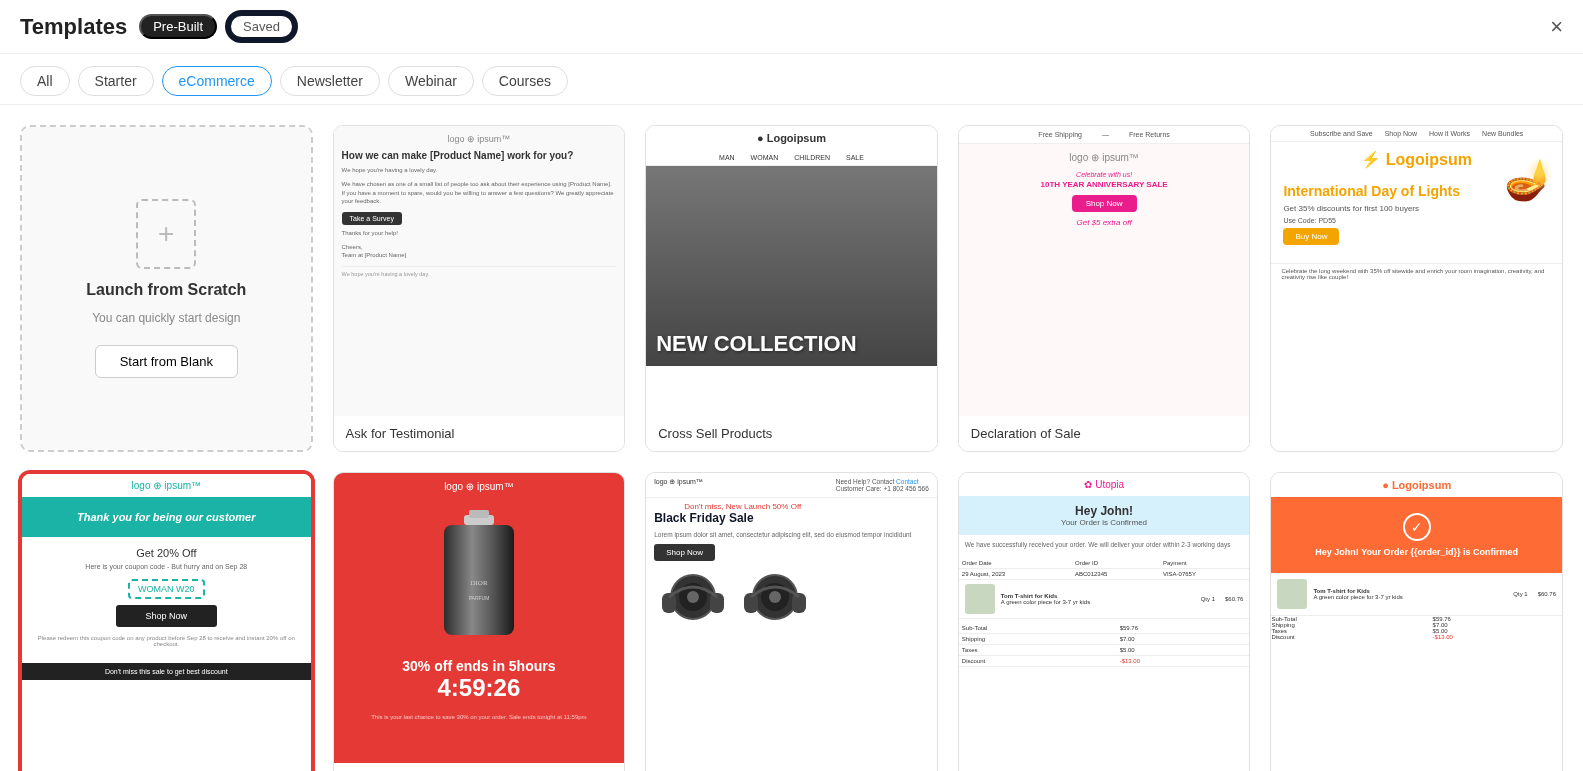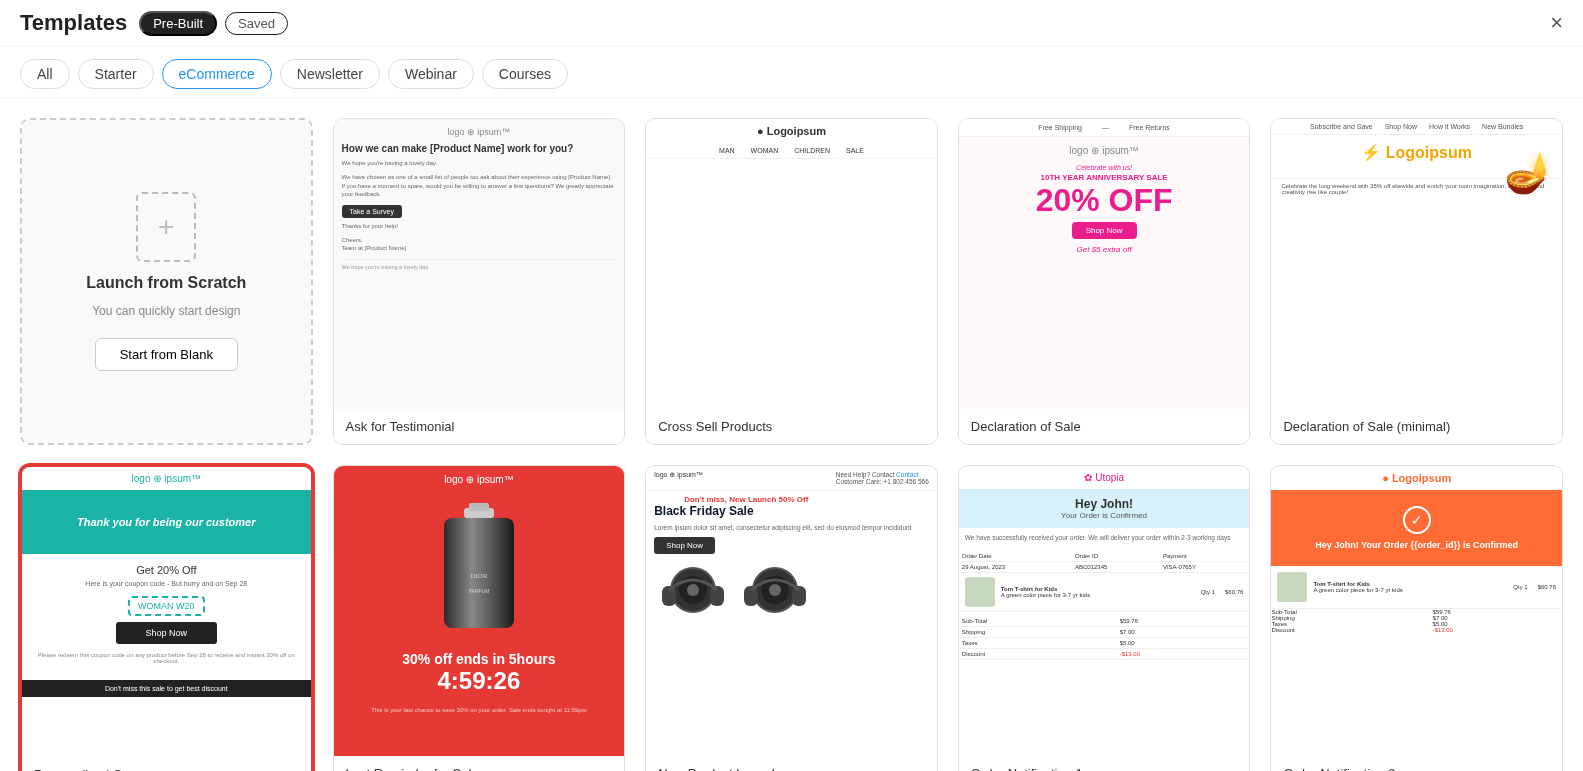--- a/index.html
+++ b/index.html
@@ -2,21 +2,21 @@
 <html><head>
   <meta charset="utf-8">
   <style>
     * { box-sizing: border-box; margin: 0; padding: 0; }
     body { font-family: -apple-system, BlinkMacSystemFont, 'Segoe UI', sans-serif; background: #fff; color: #333; width: 1583px; min-height: 771px; overflow-x: hidden; }
 
     
     .header { display: flex; align-items: center; padding: 10px 20px; border-bottom: 1px solid #eee; position: relative; }
     .header-title { font-size: 22px; font-weight: 600; color: #222; margin-right: 12px; }
     .badge-prebuilt { background: #222; color: #fff; border-radius: 20px; padding: 3px 12px; font-size: 13px; font-weight: 500; margin-right: 8px; }
-    .badge-saved { background: #fff; color: #555; border-radius: 20px; padding: 3px 12px; font-size: 13px; border: 1px solid #0f172a; cursor: pointer; }
+    .badge-saved { background: #fff; color: #555; border-radius: 20px; padding: 3px 12px; font-size: 13px; border: 6px solid #0f172a; cursor: pointer; }
     .close-btn { position: absolute; right: 20px; top: 50%; transform: translateY(-50%); background: none; border: none; font-size: 22px; color: #555; cursor: pointer; line-height: 1; }
 
     
     .tabs { display: flex; align-items: center; gap: 8px; padding: 12px 20px 0; border-bottom: 1px solid #eee; }
     .tab { padding: 6px 16px; border-radius: 20px; border: 1px solid #ddd; font-size: 14px; cursor: pointer; background: #fff; color: #444; margin-bottom: 8px; }
     .tab.active { background: #fff; color: #2196f3; border-color: #2196f3; font-weight: 500; }
 
     
     .grid { display: grid; grid-template-columns: repeat(5, 1fr); gap: 20px; padding: 20px; }
 
@@ -65,42 +65,42 @@
     .tpl-decl-min .hero-content { padding: 6px 12px; }
     .tpl-decl-min .headline { font-size: 14px; font-weight: 800; color: #f4a400; line-height: 1.2; }
     .tpl-decl-min .sub { font-size: 8px; color: #555; margin: 4px 0; }
     .tpl-decl-min .code { font-size: 7px; color: #555; }
     .tpl-decl-min .buy-btn { background: #f4a400; color: #fff; padding: 4px 12px; border-radius: 4px; font-size: 8px; display: inline-block; margin: 4px 0; }
     .tpl-decl-min .lamp { position: absolute; right: 8px; top: 30px; font-size: 40px; }
 
     
     .tpl-coupon { background: #fff; }
     .tpl-coupon .logo-area { text-align: center; padding: 6px; font-size: 10px; color: #1ab3a6; }
-    .tpl-coupon .banner { background: #1ab3a6; padding: 26px; text-align: center; color: #fff; font-size: 11px; font-style: italic; font-weight: 700; }
+    .tpl-coupon .banner { background: #1ab3a6; padding: 14px; text-align: center; color: #fff; font-size: 11px; font-style: italic; font-weight: 700; }
     .tpl-coupon .body { padding: 10px; text-align: center; }
     .tpl-coupon .get-off { font-size: 11px; font-weight: 400; margin-bottom: 4px; }
     .tpl-coupon .desc { font-size: 7px; color: #666; margin-bottom: 8px; }
     .tpl-coupon .code-box { border: 2px dashed #1ab3a6; border-radius: 4px; padding: 3px 8px; font-size: 9px; color: #1ab3a6; display: inline-block; margin-bottom: 6px; }
     .tpl-coupon .shop-btn { background: #222; color: #fff; padding: 6px 30px; border-radius: 3px; font-size: 9px; display: block; margin: 0 auto 8px; width: fit-content; }
     .tpl-coupon .fine { font-size: 6px; color: #888; margin-bottom: 6px; }
     .tpl-coupon .footer-bar { background: #222; color: #fff; padding: 5px; text-align: center; font-size: 7px; }
 
     
     .tpl-reminder { background: #e53935; }
     .tpl-reminder .logo-area { text-align: center; padding: 8px; font-size: 10px; color: #fff; }
     .tpl-reminder .perfume { display: flex; justify-content: center; padding: 10px; }
     .tpl-reminder .text-area { text-align: center; padding: 8px; color: #fff; }
     .tpl-reminder .pct { font-size: 14px; font-weight: 600; }
     .tpl-reminder .countdown { font-size: 24px; font-weight: 800; }
 
     
     .tpl-newprod { background: #fff; }
     .tpl-newprod .header-area { display: flex; justify-content: space-between; padding: 5px 8px; font-size: 7px; color: #333; border-bottom: 1px solid #eee; }
     .tpl-newprod .headline { padding: 4px 8px; }
-    .tpl-newprod .badge-sale { color: #e53935; font-size: 8px; font-weight: 700; padding-left: 30px; }
+    .tpl-newprod .badge-sale { color: #e53935; font-size: 8px; font-weight: 400; padding-left: 30px; }
     .tpl-newprod .main-title { font-size: 12px; font-weight: 800; color: #0f172a; }
     .tpl-newprod .desc { font-size: 6.5px; color: #666; padding: 0 8px; margin: 2px 0; }
     .tpl-newprod .shop-btn { background: #333; color: #fff; padding: 4px 12px; border-radius: 3px; font-size: 8px; display: inline-block; margin: 4px 8px; }
     .tpl-newprod .headphones-row { display: flex; gap: 4px; padding: 4px 8px; }
 
     
     .tpl-order { background: #fff; }
     .tpl-order .logo-area { text-align: center; padding: 6px; font-size: 10px; color: #e91e8c; }
     .tpl-order .banner { background: #d6f0fc; padding: 8px; text-align: center; }
     .tpl-order .hey { font-size: 12px; font-weight: 700; }
@@ -168,54 +168,61 @@
 
   <div class="card">
     <div class="card-preview tpl-cross">
       <div class="logo-area">● Logoipsum</div>
       <div class="nav">
         <span>MAN</span>
         <span>WOMAN</span>
         <span>CHILDREN</span>
         <span>SALE</span>
       </div>
+      <div class="hero" style="background: linear-gradient(to bottom, #777 0%, #444 100%); height: 200px;">
+        <div class="hero-text" style="font-size: 22px; font-weight: 900; color: #fff; text-shadow: 1px 1px 3px rgba(0,0,0,0.5);">NEW COLLECTION</div>
+      </div>
     </div>
     <div class="card-label">Cross Sell Products</div>
   </div>
 
   <div class="card">
     <div class="card-preview tpl-decl">
       <div class="top-bar">
         <span>Free Shipping</span>
         <span>—</span>
         <span>Free Returns</span>
       </div>
       <div class="logo-area">logo ⊕ ipsum™</div>
       <div class="celebrate">Celebrate with us!</div>
       <div class="anniversary">10TH YEAR ANNIVERSARY SALE</div>
-      <div class="off">20% OFF</div>
       <div class="shop-btn">Shop Now</div>
       <div class="extra">Get $5 extra off</div>
     </div>
     <div class="card-label">Declaration of Sale</div>
   </div>
 
   <div class="card">
     <div class="card-preview tpl-decl-min" style="position: relative; overflow: hidden;">
       <div class="top-nav">
         <span>Subscribe and Save</span>
         <span>Shop Now</span>
         <span>How it Works</span>
         <span>New Bundles</span>
       </div>
       <div class="logo-area">⚡ Logoipsum</div>
+      <div class="hero-content">
+        <div class="headline">International Day of Lights</div>
+        <div class="sub">Get 35% discounts for first 100 buyers</div>
+        <div class="code">Use Code: PD55</div>
+        <div class="buy-btn">Buy Now</div>
+      </div>
       <div class="lamp">🪔</div>
       <div style="font-size: 6px; color: #555; padding: 4px 10px; border-top: 1px solid #eee; margin-top: 8px;">Celebrate the long weekend with 35% off sitewide and enrich your room imagination, creativity, and creativity rise like couple!</div>
     </div>
-    <div class="card-label">Declaration of Sale (minimal)</div>
   </div>
 
   <div class="card selected">
     <div class="card-preview tpl-coupon">
       <div class="logo-area">logo ⊕ ipsum™</div>
       <div class="banner">Thank you for being our customer</div>
       <div class="body">
         <div class="get-off">Get 20% Off</div>
         <div class="desc">Here is your coupon code - But hurry and on Sep 28</div>
         <div class="code-box">WOMAN W20</div>

